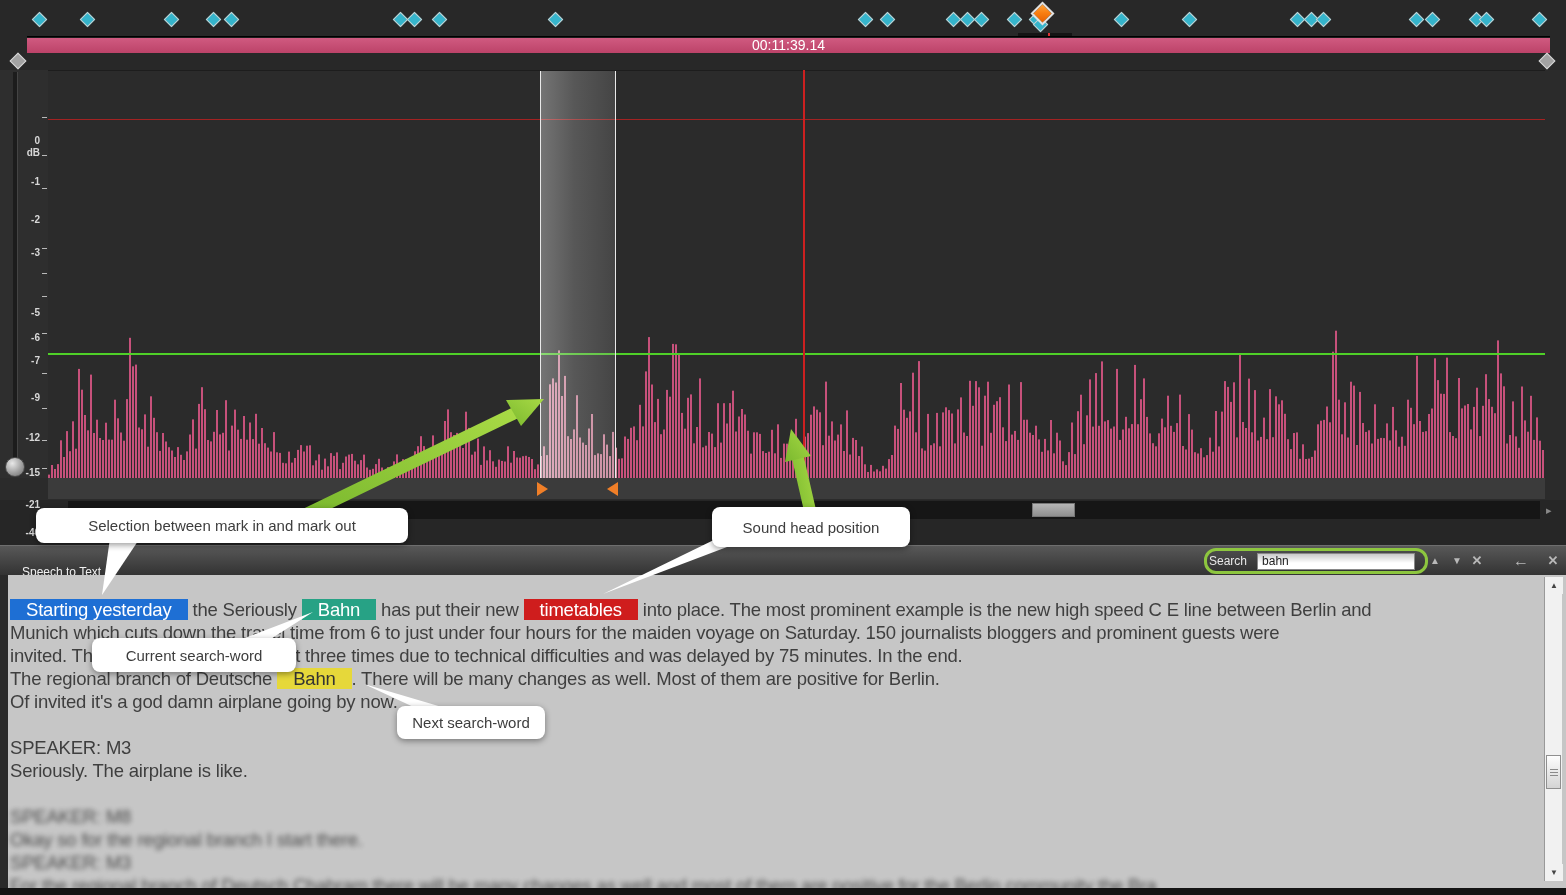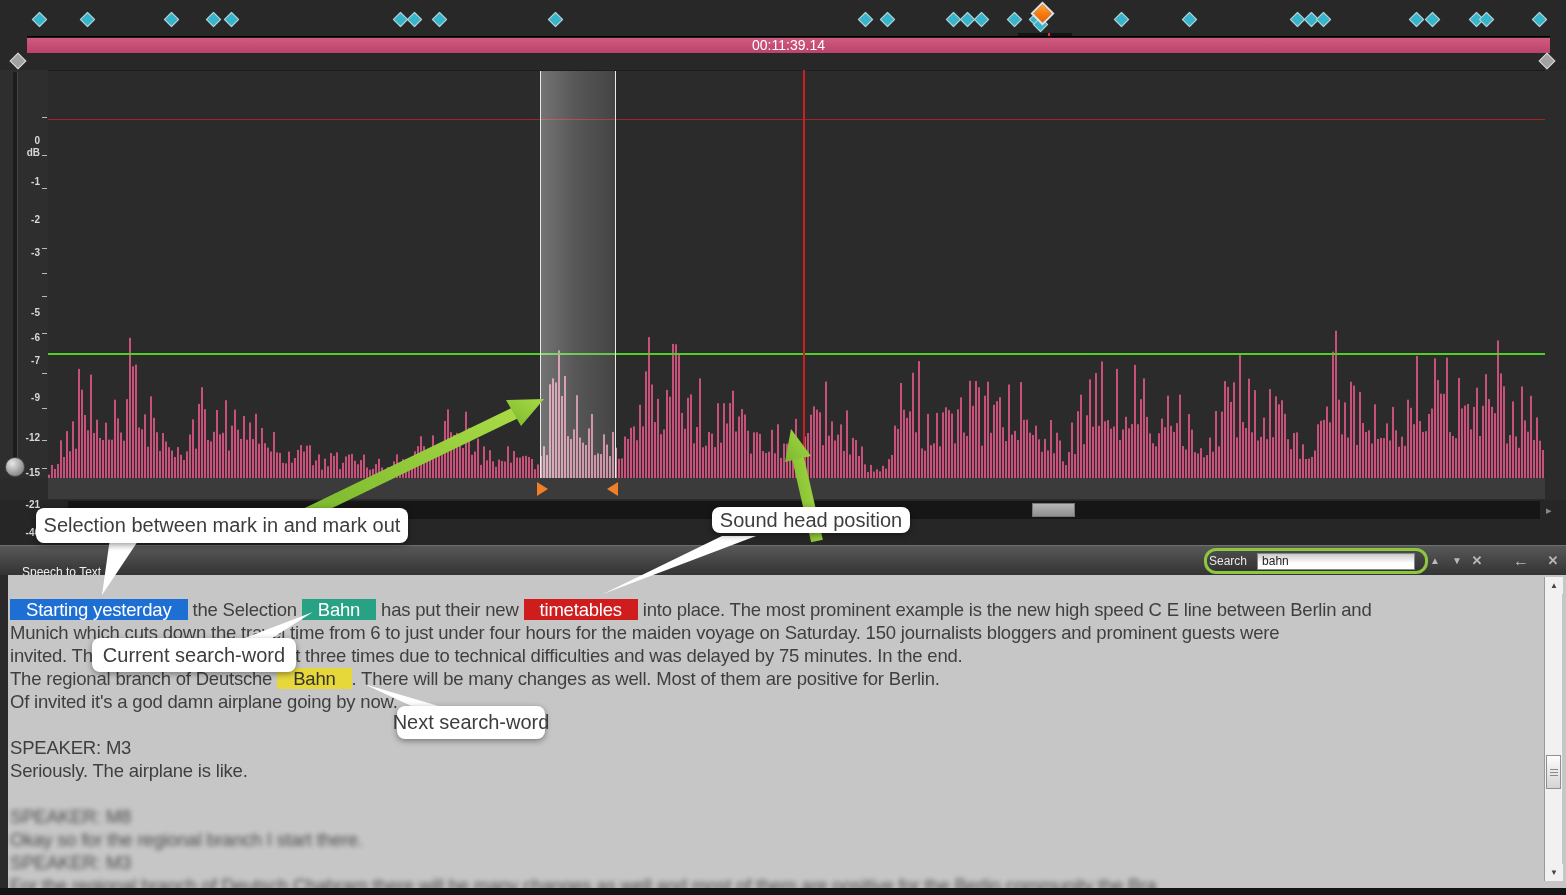--- a/index.html
+++ b/index.html
@@ -58,21 +58,21 @@
     background:linear-gradient(#b5b5b5,#8f8f8f); border:1px solid #777; }
   .hs-arrow { position:absolute; top:431px; font-size:11px; color:#8a8a8a; line-height:18px; }
 
   
   svg.overlay { position:absolute; left:0; top:0; pointer-events:none; }
   #arrows-svg { z-index:40; }
   #tails-svg { z-index:55; }
 
   
   .callout { position:absolute; background:#fff; border-radius:8px; z-index:60;
-    box-shadow:0 2px 6px rgba(0,0,0,0.4); color:#3d3d3d; font-size:20px;
+    box-shadow:0 2px 6px rgba(0,0,0,0.4); color:#3d3d3d; font-size:15px;
     display:flex; align-items:center; justify-content:center; white-space:nowrap; }
 
   
   #speech-header { position:absolute; left:0; top:545px; width:1566px; height:30px;
     background:linear-gradient(#585858,#333333); border-top:1px solid #6e6e6e; }
   #speech-title { position:absolute; left:22px; top:19px; font-size:12px; color:#f0f0f0; }
   #search-group { position:absolute; left:1204px; top:2px; width:224px; height:26px;
     border:3px solid #8dc63f; border-radius:12px; display:flex; align-items:center;
     padding:0 2px; gap:10px; background:rgba(0,0,0,0.08); }
   #search-label { font-size:12px; color:#e8e8e8; }
@@ -724,21 +724,21 @@
   <svg id="tails-svg" class="overlay" width="1566" height="895">
     <polygon points="110,538 140,538 102,595" fill="#ffffff"></polygon>
     <polygon points="722,536 756,536 603,594" fill="#ffffff"></polygon>
     <polygon points="234,642 266,642 313,612" fill="#ffffff"></polygon>
     <polygon points="420,710 452,710 364,684" fill="#ffffff"></polygon>
   </svg>
   <div id="callouts">
       <div class="callout" style="left: 36px; top: 508px; width: 372px; height: 35px;">
         <span>Selection between mark in and mark out</span>
       </div>
-      <div class="callout" style="left: 712px; top: 507px; width: 198px; height: 26px;">
+      <div class="callout" style="left: 712px; top: 507px; width: 198px; height: 40px;">
         <span>Sound head position</span>
       </div>
       <div class="callout" style="left: 92px; top: 638px; width: 204px; height: 34px;">
         <span>Current search-word</span>
       </div>
       <div class="callout" style="left: 397px; top: 706px; width: 148px; height: 33px;">
         <span>Next search-word</span>
       </div>
     </div>
 
@@ -751,21 +751,21 @@
     <div class="hdr-btn" style="left:1426px;font-size:10px;">▲</div>
     <div class="hdr-btn" style="left:1448px;font-size:10px;">▼</div>
     <div class="hdr-btn" style="left:1468px;font-size:13px;">✕</div>
     <div class="hdr-btn" style="left:1512px;font-size:16px;">←</div>
     <div class="hdr-btn" style="left:1544px;font-size:13px;">✕</div>
   </div>
 
   <div id="transcript-wrap">
     <div id="transcript-leftedge"></div>
     <div id="transcript">
-        <div class="tline"><span class="hl hl-blue">Starting yesterday</span><span> the Selection </span><span class="hl hl-green">Bahn</span><span> has put their new </span><span class="hl hl-red">timetables</span><span> into place. The most prominent example is the new high speed C E line between Berlin and</span></div>
+        <div class="tline"><span class="hl hl-blue">Starting yesterday</span><span> the Seriously </span><span class="hl hl-green">Bahn</span><span> has put their new </span><span class="hl hl-red">timetables</span><span> into place. The most prominent example is the new high speed C E line between Berlin and</span></div>
         <div class="tline"><span>Munich which cuts down the travel time from 6 to just under four hours for the maiden voyage on Saturday. 150 journalists bloggers and prominent guests were</span></div>
         <div class="tline"><span>invited. The train had to stop at least three times due to technical difficulties and was delayed by 75 minutes. In the end.</span></div>
         <div class="tline"><span>The regional branch of Deutsche </span><span class="hl hl-yellow">Bahn</span><span>. There will be many changes as well. Most of them are positive for Berlin.</span></div>
         <div class="tline"><span>Of invited it's a god damn airplane going by now.</span></div>
         <div class="tline"><span></span></div>
         <div class="tline"><span>SPEAKER: M3</span></div>
         <div class="tline"><span>Seriously. The airplane is like.</span></div>
         <div class="tline"><span></span></div>
         <div class="tline blurred"><span>SPEAKER: M8</span></div>
         <div class="tline blurred"><span>Okay so for the regional branch I start there.</span></div>

